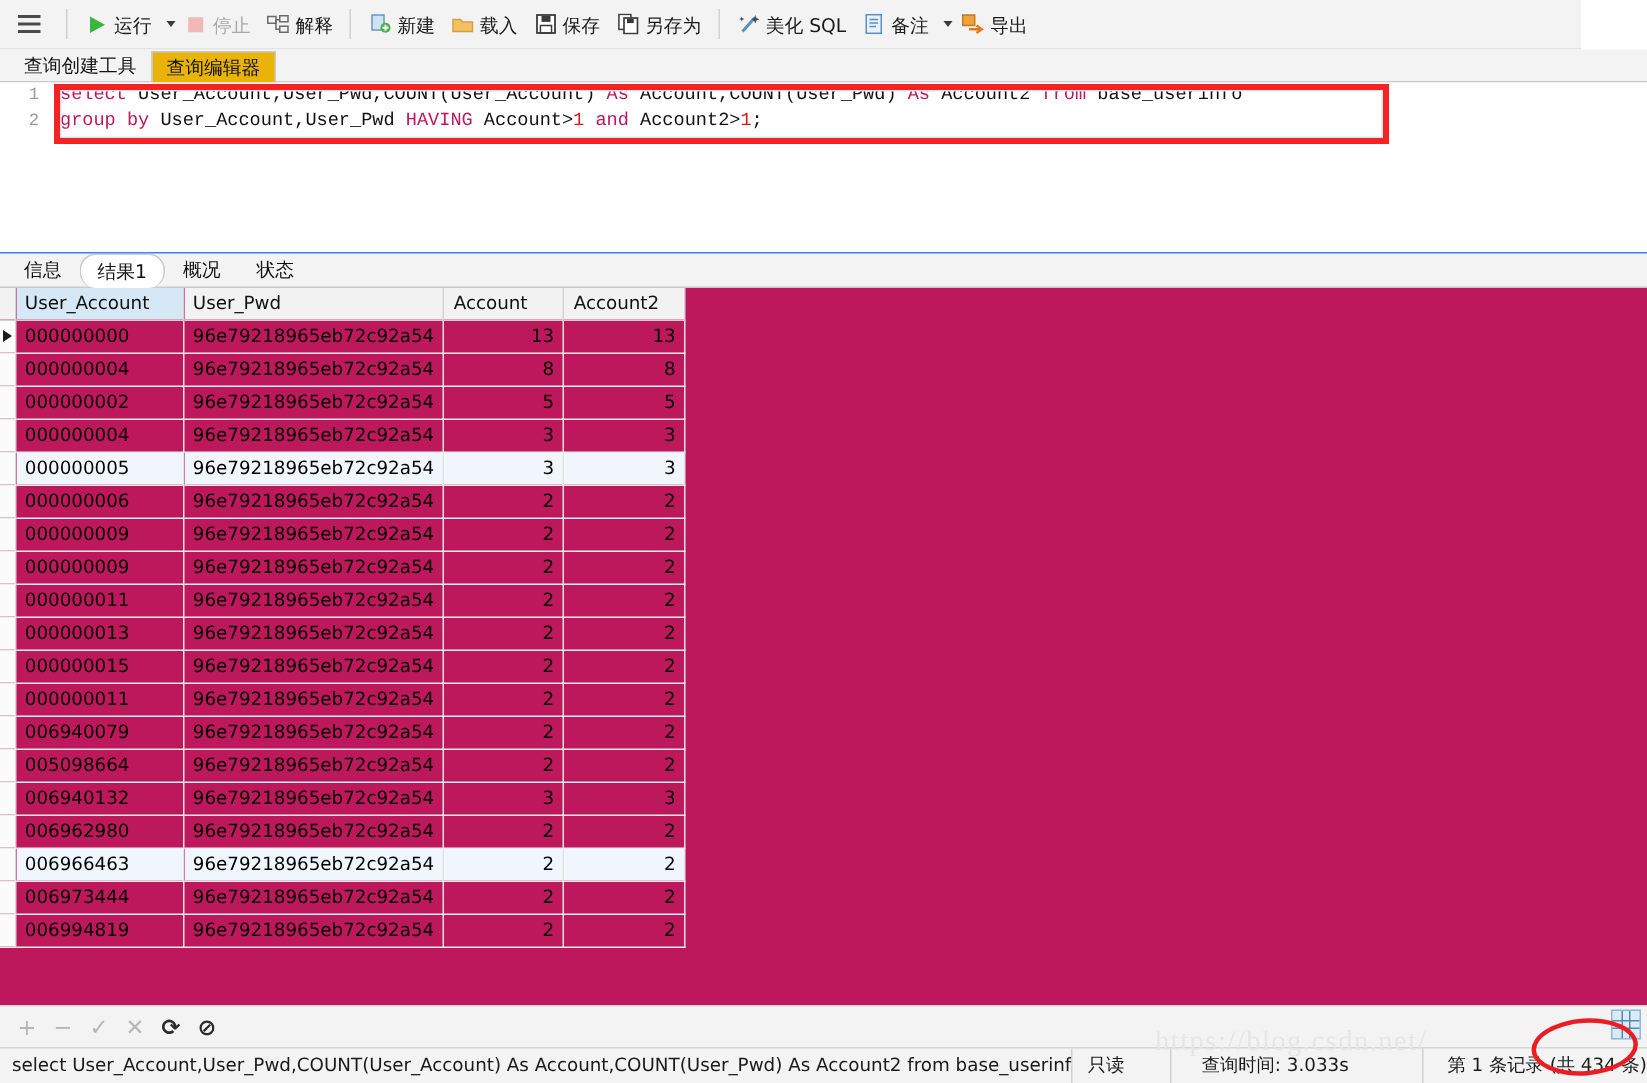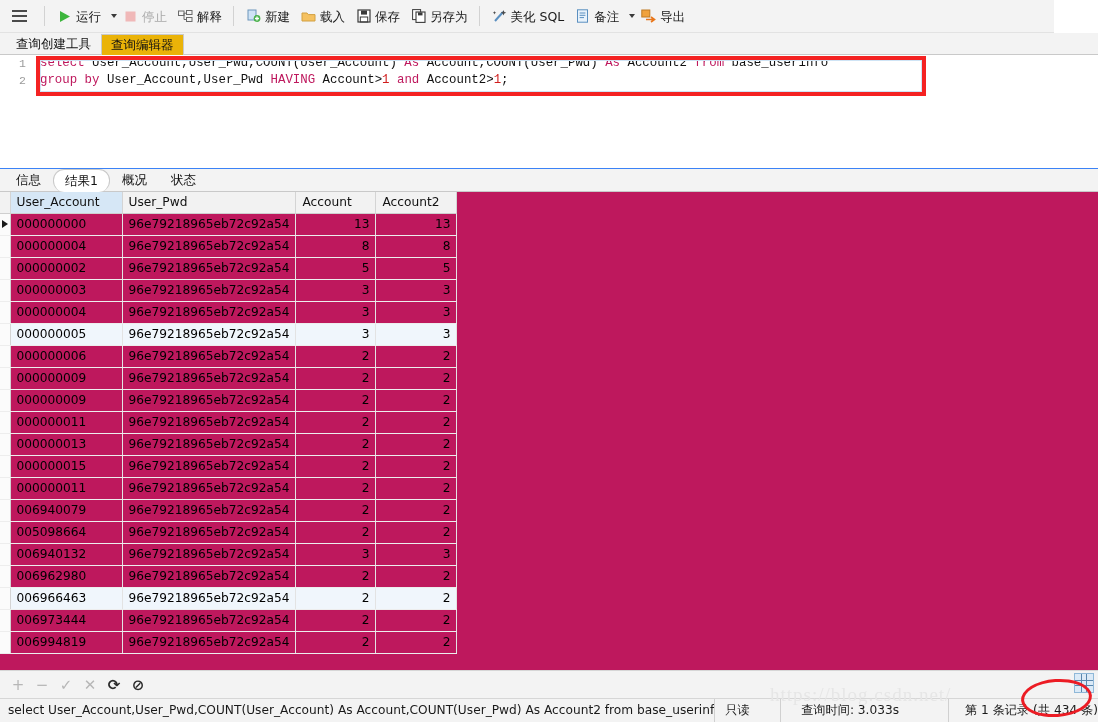--- a/index.html
+++ b/index.html
@@ -436,27 +436,20 @@
           </tr>
           <tr>
             <td class="c-ind"></td>
             <td class="c-acct">000000002</td>
             <td class="c-pwd">96e79218965eb72c92a54</td>
             <td class="c-n1 num">5</td>
             <td class="c-n2 num">5</td>
           </tr>
           <tr>
             <td class="c-ind"></td>
-            <td class="c-acct">000000003</td>
-            <td class="c-pwd">96e79218965eb72c92a54</td>
-            <td class="c-n1 num">3</td>
-            <td class="c-n2 num">3</td>
-          </tr>
-          <tr>
-            <td class="c-ind"></td>
             <td class="c-acct">000000004</td>
             <td class="c-pwd">96e79218965eb72c92a54</td>
             <td class="c-n1 num">3</td>
             <td class="c-n2 num">3</td>
           </tr>
           <tr class="alt">
             <td class="c-ind"></td>
             <td class="c-acct">000000005</td>
             <td class="c-pwd">96e79218965eb72c92a54</td>
             <td class="c-n1 num">3</td>

